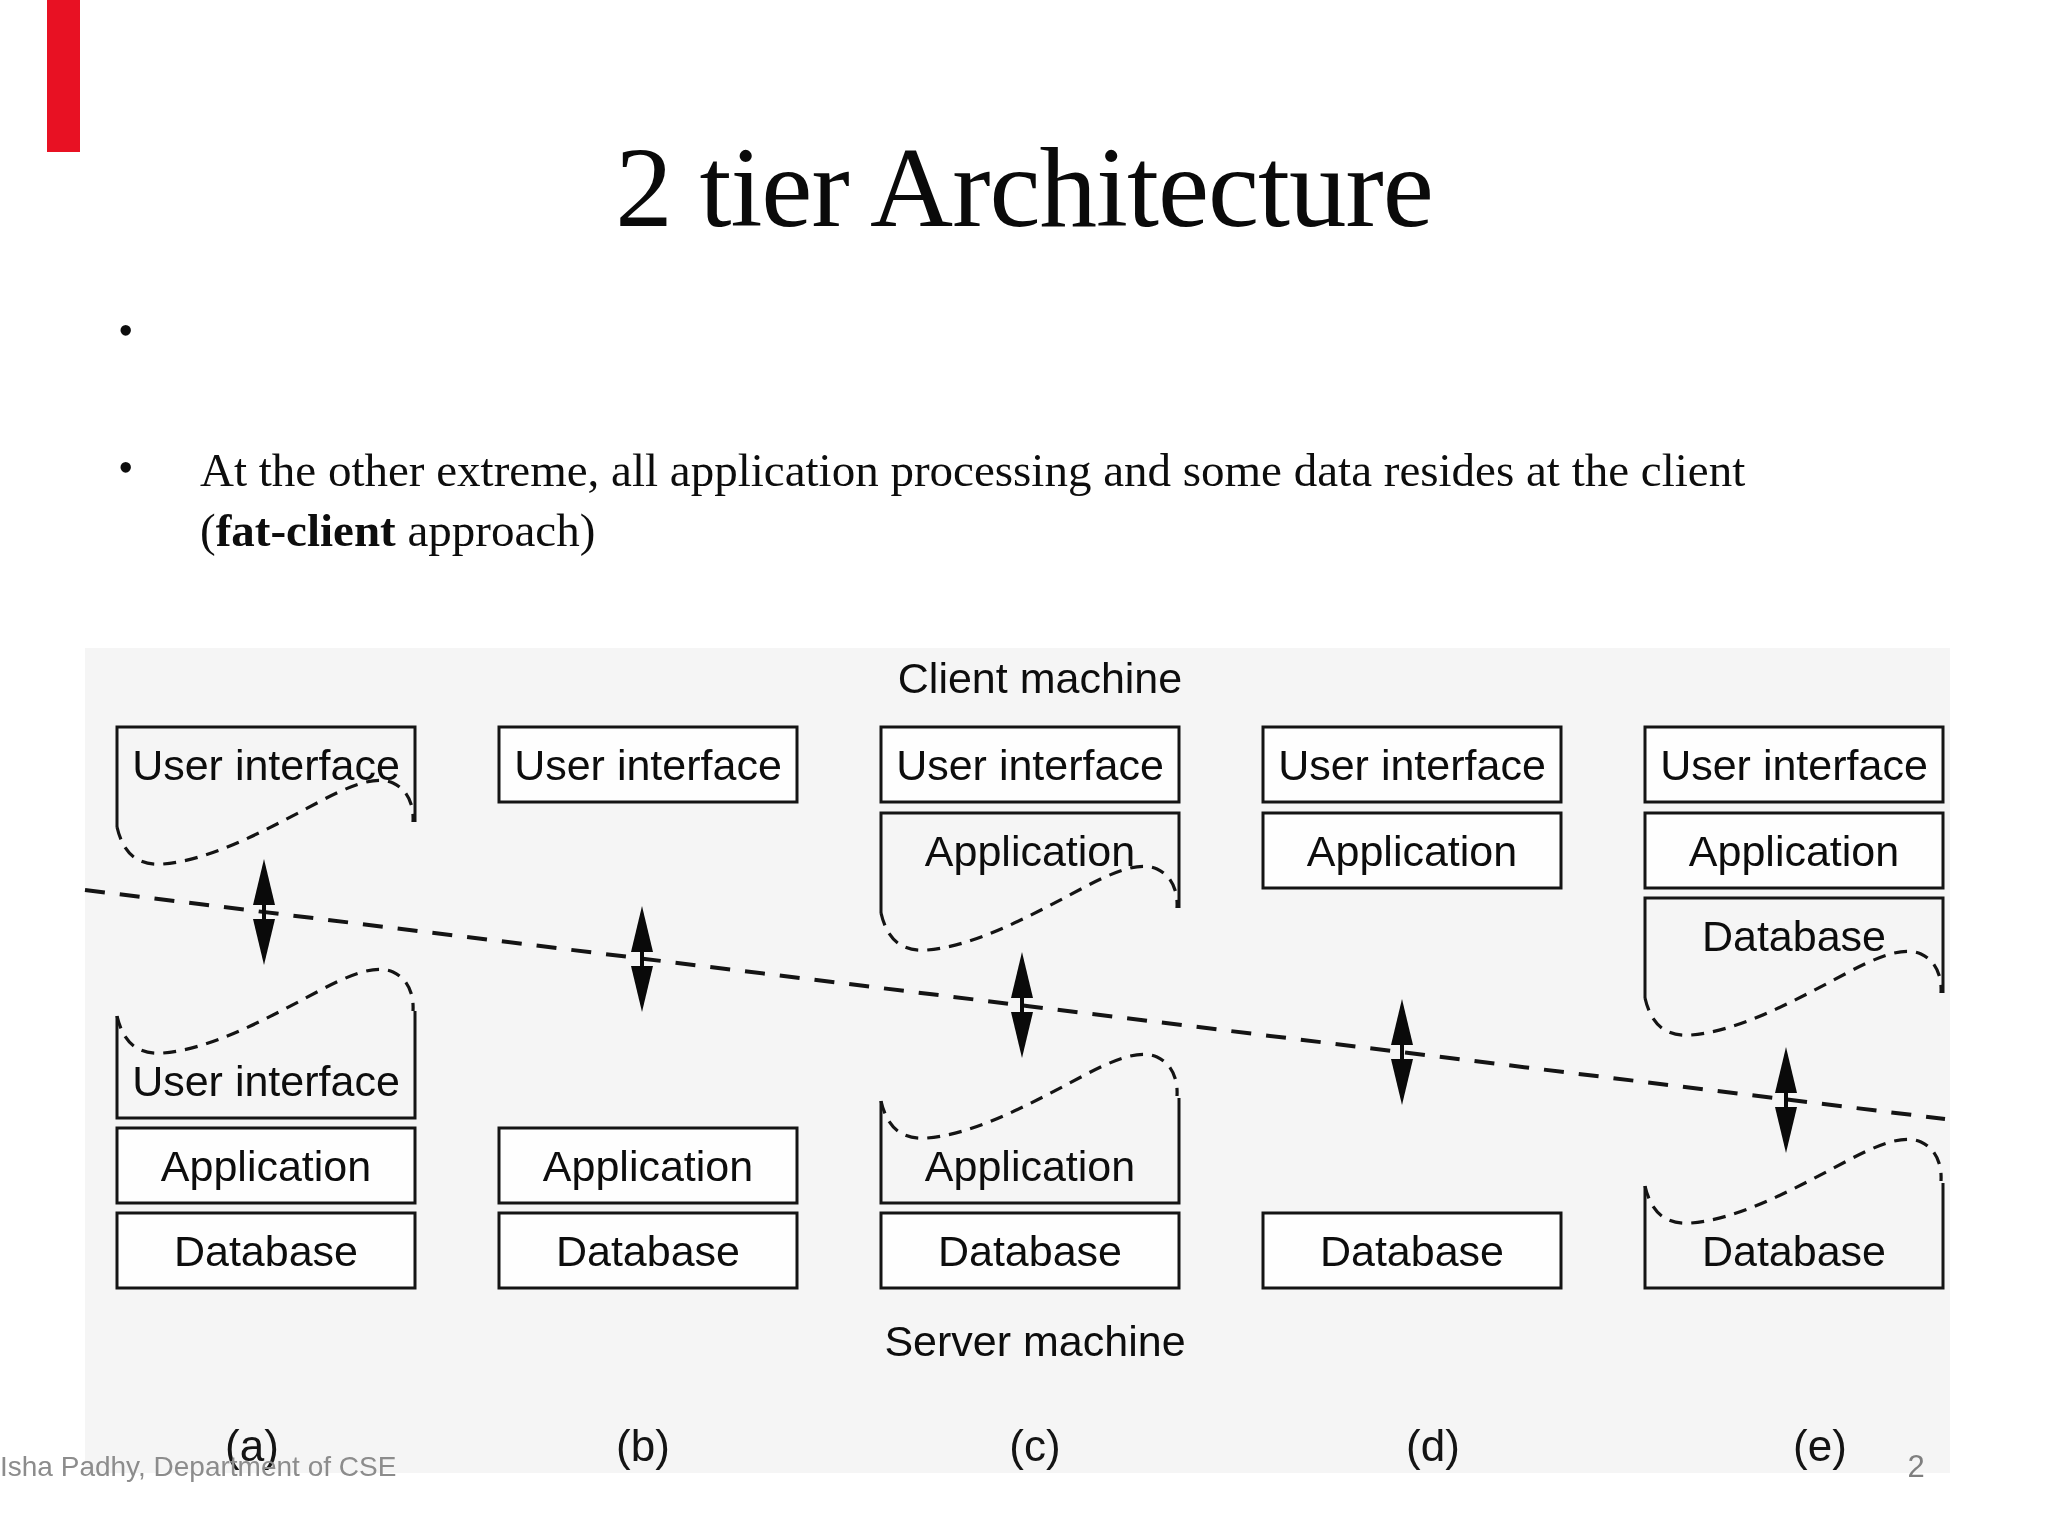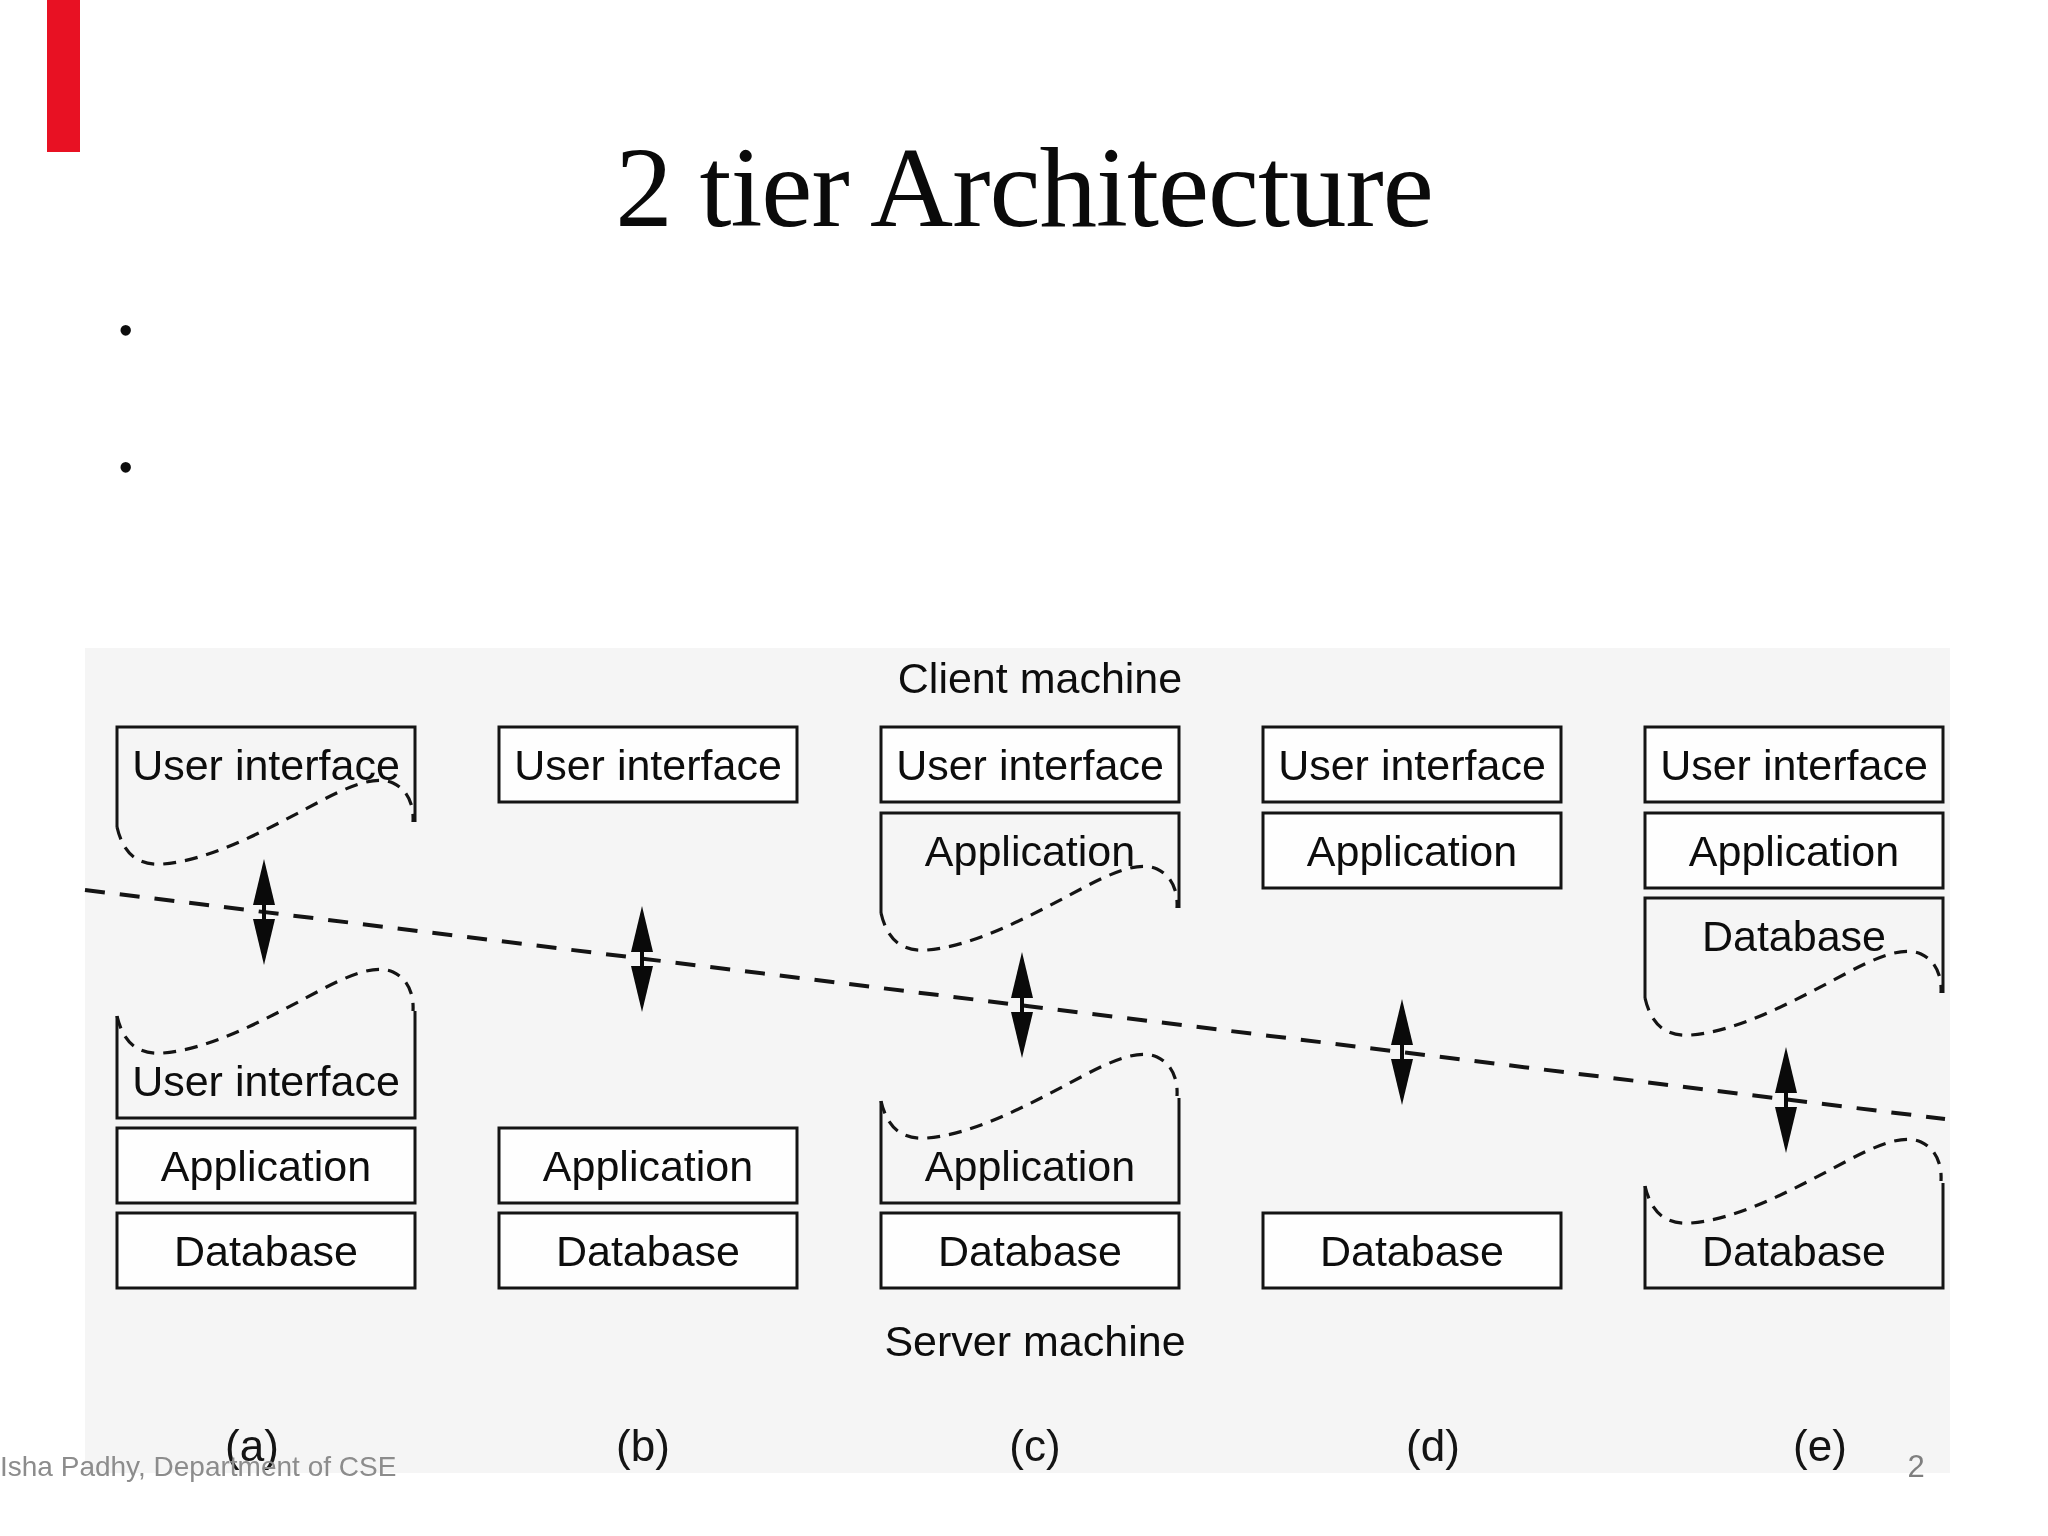--- a/index.html
+++ b/index.html
@@ -39,20 +39,23 @@
   <div class="accent-bar"></div>
 
   <div class="title">2 tier Architecture</div>
 
   <div class="bullet bullet-1">
     <span class="dot">•</span>
   </div>
 
   <div class="bullet bullet-2">
     <span class="dot">•</span>
+    <div class="txt"><span>At the other extreme, all application processing and some data resides at the client</span><br>
+      <span>(</span><b>fat-client</b><span> approach)</span>
+    </div>
   </div>
 
   <svg class="diagram-svg" viewBox="0 0 2048 1536">
 
     <rect x="85" y="648" width="1865" height="825" fill="#f5f5f5"></rect>
 
     <text class="zonelabel" x="1040" y="693">Client machine</text>
     <text class="zonelabel" x="1035" y="1356">Server machine</text>
 
     <line class="boundary" x1="85" y1="890" x2="1945" y2="1119"></line>

